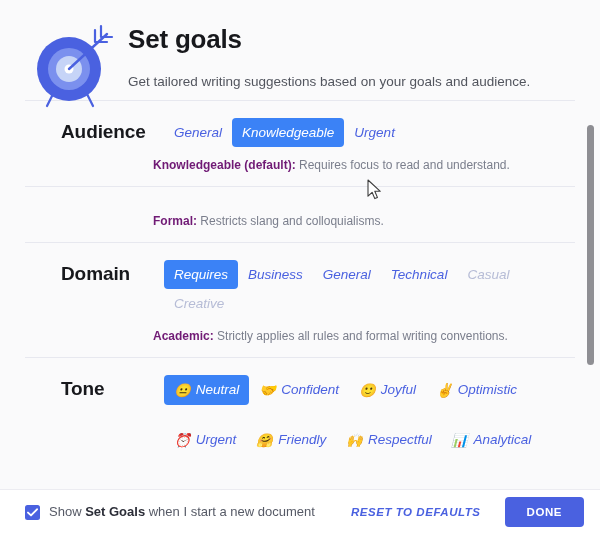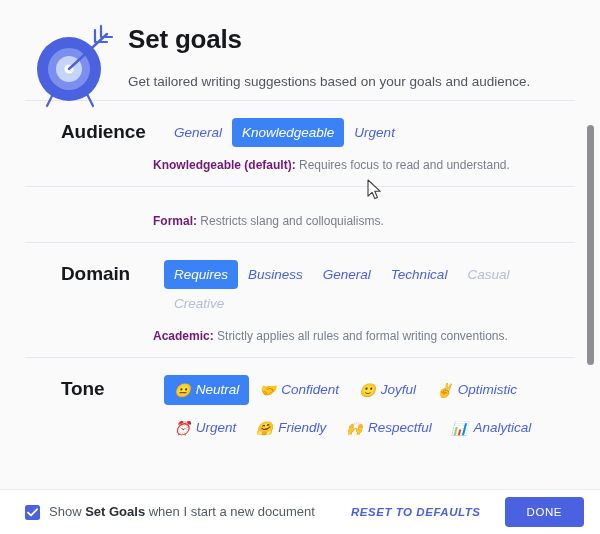--- a/index.html
+++ b/index.html
@@ -131,21 +131,21 @@
   .desc .desc-label {
     color: #701a75;
     font-weight: bold;
   }
 
   
   .tone-chips {
     width: 420px;
   }
   .tone-chips .chip {
-    margin-bottom: 8px;
+    margin-bottom: 20px;
   }
 
   
   .scrollbar-track {
     position: absolute;
     right: 3px;
     top: 0;
     width: 12px;
     height: 489px;
   }
@@ -207,21 +207,21 @@
     background: none;
     border: none;
     cursor: pointer;
     padding: 8px 6px;
     font-family: inherit;
     white-space: nowrap;
     font-style: italic;
   }
   .done-btn {
     font-size: 11.5px;
-    font-weight: normal;
+    font-weight: bold;
     color: #ffffff;
     letter-spacing: 0.55px;
     background: #4a61e0;
     border: none;
     border-radius: 4px;
     padding: 9px 22px;
     margin-left: 18px;
     cursor: pointer;
     font-family: inherit;
   }

